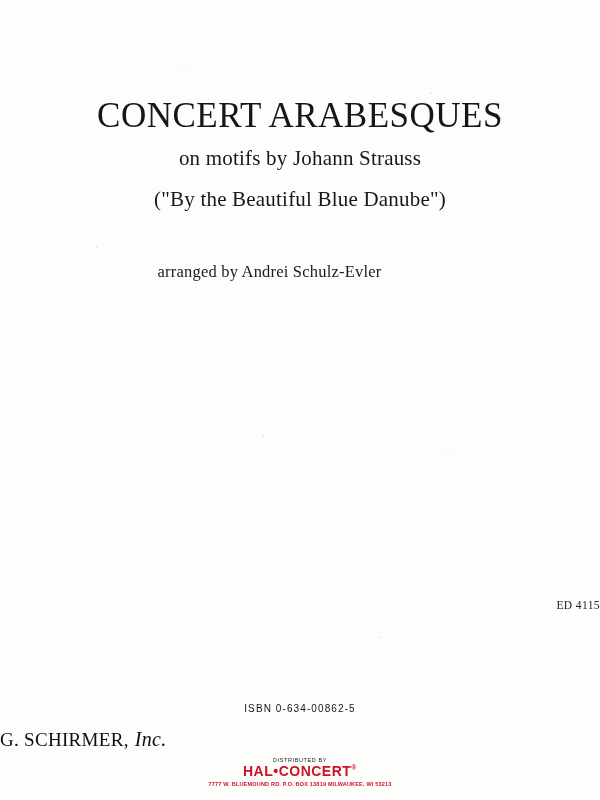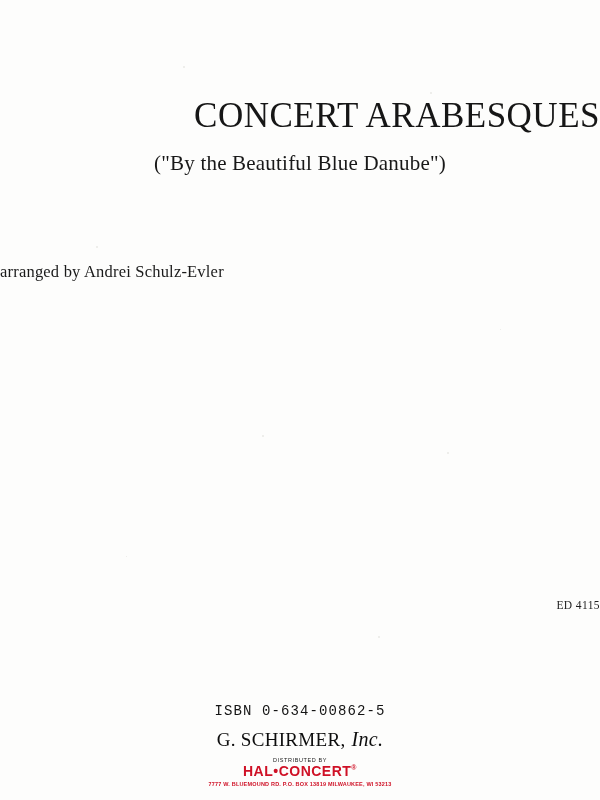--- a/index.html
+++ b/index.html
@@ -35,71 +35,69 @@
     text-align: center;
   }
   .main-title {
     font-family: "Liberation Serif", serif;
     font-size: 35px;
     letter-spacing: 0.5px;
     color: #161616;
     line-height: 1.05;
     margin: 0;
     font-weight: normal;
-    text-align: right;
   }
   .subtitle {
     font-size: 21px;
     color: #181818;
     margin-top: 11px;
     letter-spacing: 0.2px;
   }
   .parenthetical {
     font-size: 21px;
     color: #181818;
     margin-top: 16px;
     letter-spacing: 0.2px;
   }
   .arranger {
     position: absolute;
     top: 262px;
     left: 0;
     width: 539px;
-    text-align: left;
+    text-align: center;
     font-size: 16.5px;
     color: #1a1a1a;
     letter-spacing: 0.2px;
   }
   .edition-number {
     position: absolute;
     top: 599px;
     left: 0;
     width: 600px;
     text-align: right;
     font-size: 11.5px;
     color: #1d1d1d;
     letter-spacing: 0.4px;
   }
   .isbn {
     position: absolute;
     top: 703px;
     left: 0;
     width: 600px;
     text-align: center;
-    font-family: Liberation Mono, monospace;
-    font-size: 14px;
+    font-family: Liberation Sans, sans-serif;
+    font-size: 10px;
     color: #141414;
     letter-spacing: 1.1px;
   }
   .publisher {
     position: absolute;
     top: 726px;
     left: 0;
     width: 600px;
-    text-align: center;
     font-size: 23px;
     color: #0d0d0d;
     letter-spacing: 0.3px;
   }
   .publisher .small-caps {
     font-size: 19px;
   }
   .publisher .inc {
     font-style: italic;
     font-size: 20px;
@@ -157,20 +155,21 @@
   <div class="speck" style="left:430px; top:92px; width:2px; height:2px;"></div>
   <div class="speck" style="left:96px; top:246px; width:2px; height:2px;"></div>
   <div class="speck" style="left:262px; top:435px; width:2px; height:2px;"></div>
   <div class="speck" style="left:447px; top:452px; width:2px; height:2px;"></div>
   <div class="speck" style="left:378px; top:636px; width:2px; height:2px;"></div>
   <div class="speck" style="left:126px; top:556px; width:1px; height:1px;"></div>
   <div class="speck" style="left:500px; top:329px; width:1px; height:1px;"></div>
 
   <div class="title-block">
     <h1 class="main-title">CONCERT ARABESQUES</h1>
+    <div class="subtitle">on motifs by Johann Strauss</div>
     <div class="parenthetical">("By the Beautiful Blue Danube")</div>
   </div>
 
   <div class="arranger">arranged by Andrei Schulz-Evler</div>
 
   <div class="edition-number">ED 4115</div>
 
   <div class="isbn">ISBN 0-634-00862-5</div>
 
   <div class="publisher">

